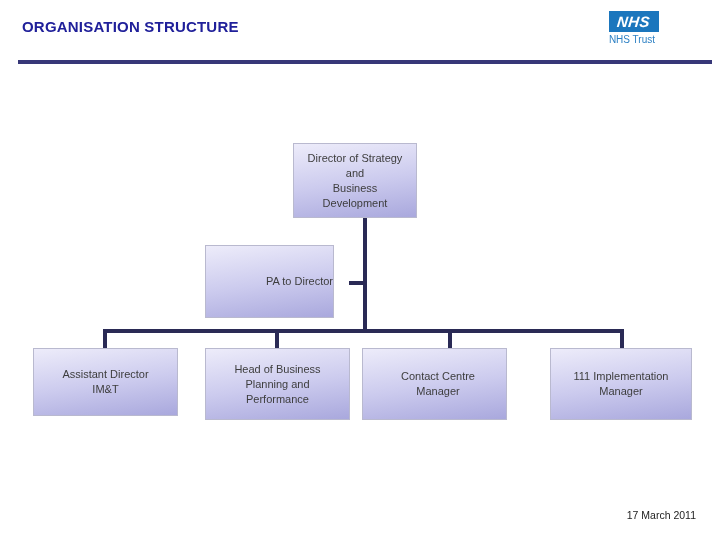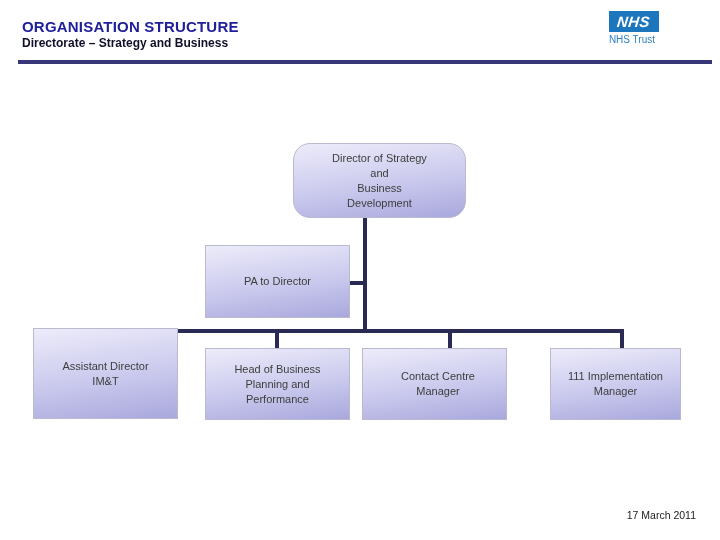--- a/index.html
+++ b/index.html
@@ -59,26 +59,26 @@
     border:1px solid var(--box-border,#b9b9cf);
     box-sizing:border-box;
     display:flex;align-items:center;justify-content:center;
     text-align:center;
   }
   .node .label{
     font-size:11px;line-height:15px;
     color:var(--node-ink,#3d3d3d);
     white-space:pre-line;
   }
-  .node-director{left:293px;top:143px;width:173px;height:75px;border-radius:17px;}
-  .node-pa{left:205px;top:245px;width:145px;height:73px;}
-  .node-assistant{left:33px;top:328px;width:145px;height:91px;}
+  .node-director{left:293px;top:143px;width:124px;height:75px;}
+  .node-pa{left:205px;top:245px;width:129px;height:73px;justify-content:flex-end;}
+  .node-assistant{left:33px;top:348px;width:145px;height:68px;}
   .node-head-business{left:205px;top:348px;width:145px;height:72px;}
   .node-contact-centre{left:362px;top:348px;width:145px;height:72px;padding-left:7px;}
-  .node-111{left:550px;top:348px;width:131px;height:72px;}
+  .node-111{left:550px;top:348px;width:142px;height:72px;}
 
   
   .conn{position:absolute;background:var(--connector,#2a2a55);}
   .c-director-drop{left:363px;top:218px;width:4px;height:115px;}
   .c-pa-branch{left:349px;top:281px;width:16px;height:4px;}
   .c-main{left:103px;top:329px;width:521px;height:4px;}
   .c-stub-1{left:103px;top:331px;width:4px;height:17px;}
   .c-stub-2{left:275px;top:331px;width:4px;height:17px;}
   .c-stub-3{left:448px;top:331px;width:4px;height:17px;}
   .c-stub-4{left:620px;top:331px;width:4px;height:17px;}
@@ -88,21 +88,20 @@
     position:absolute;top:509px;right:24px;
     font-size:10.5px;color:#1c1c1c;
   }
 </style>
 </head>
 <body>
 
 <div class="slide">
 
   <div class="header-title">ORGANISATION STRUCTURE</div>
-  <div class="header-subtitle">Directorate – Strategy and Business</div>
   <div class="header-rule"></div>
 
   <div class="logo">
     <div class="logo-row">
       <div class="nhs-box">
         <span>NHS</span>
       </div>
     </div>
     <div class="trust">NHS Trust</div>
   </div>

